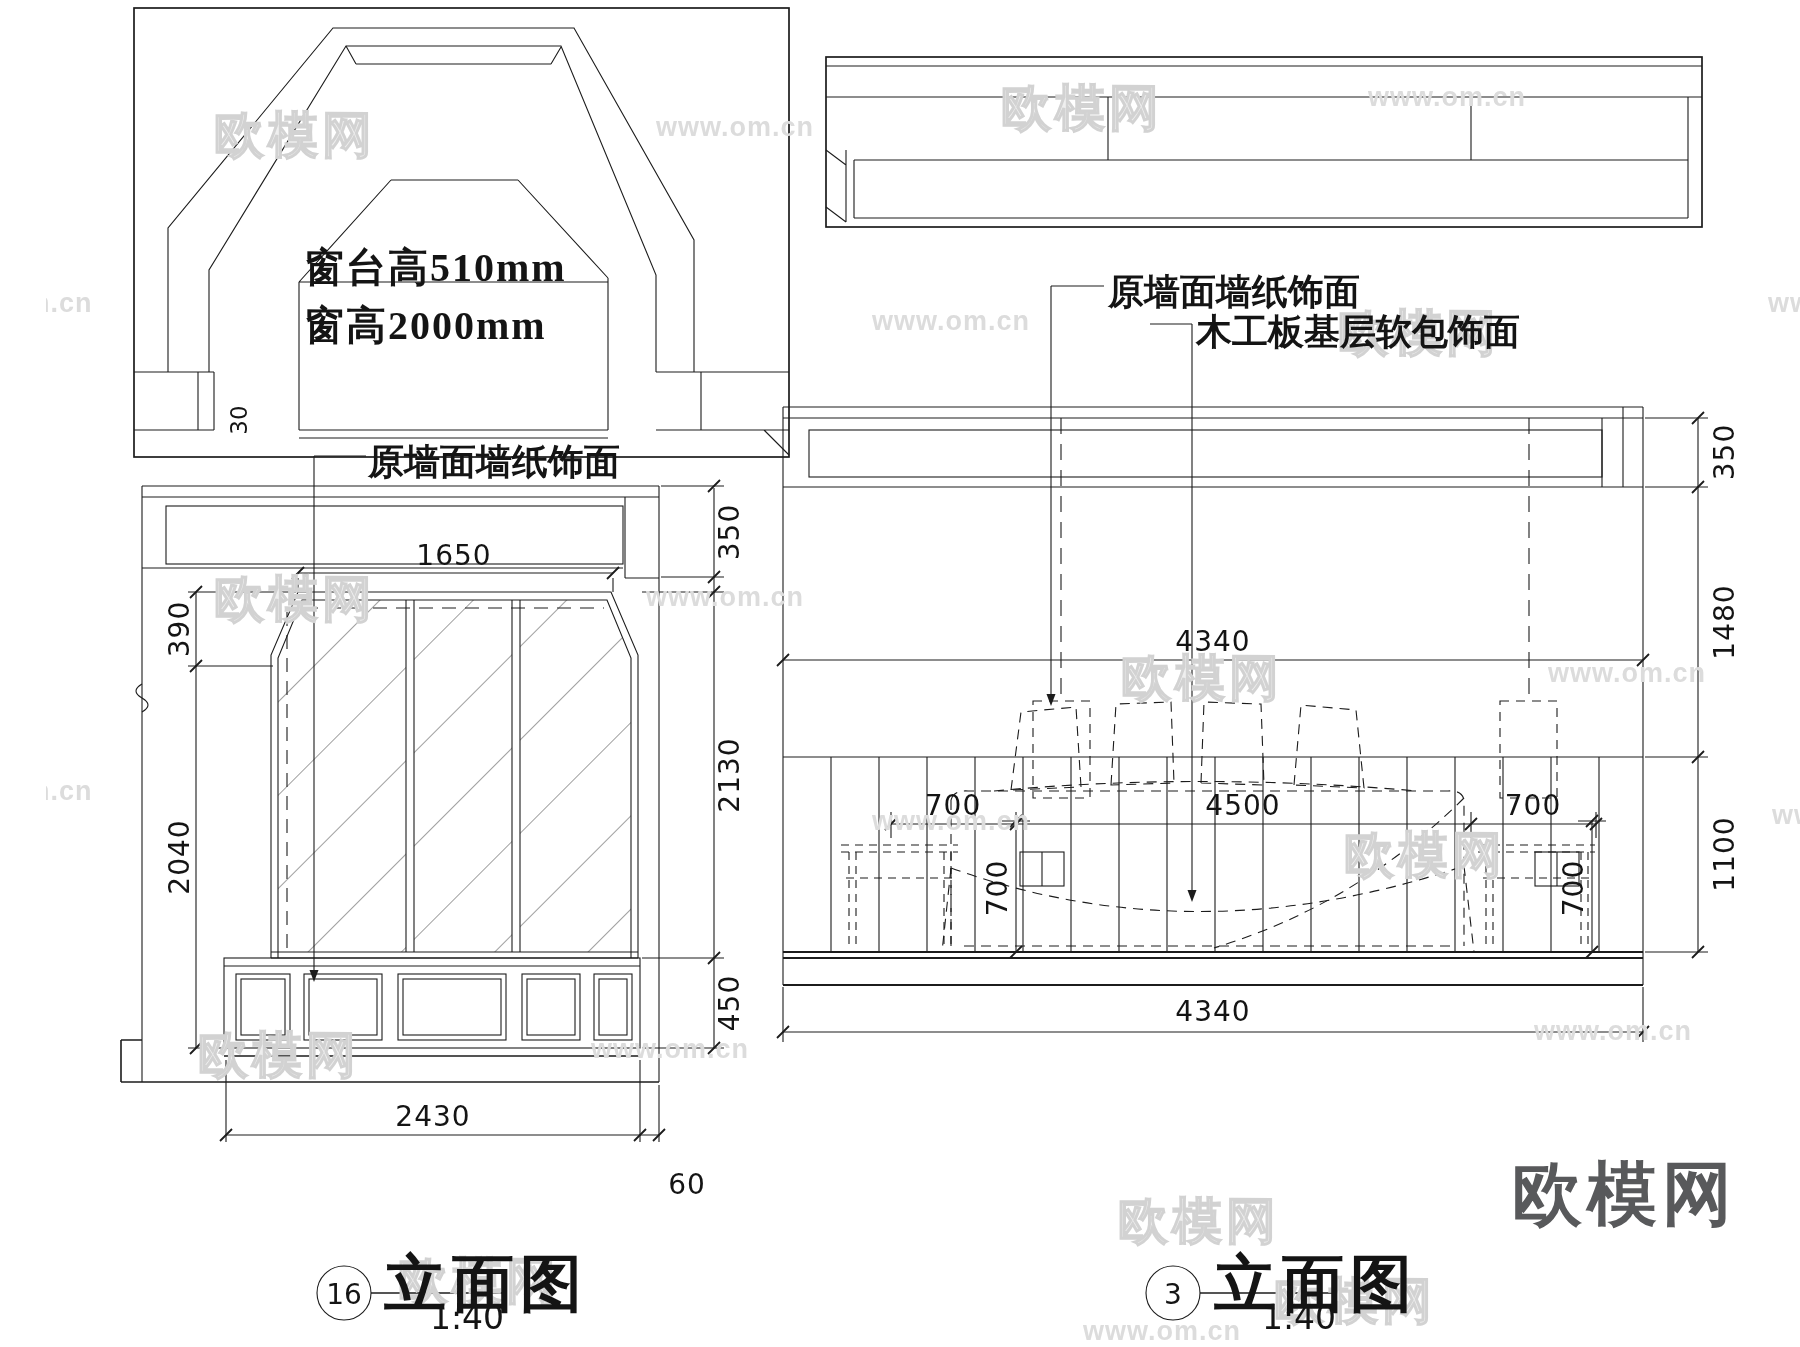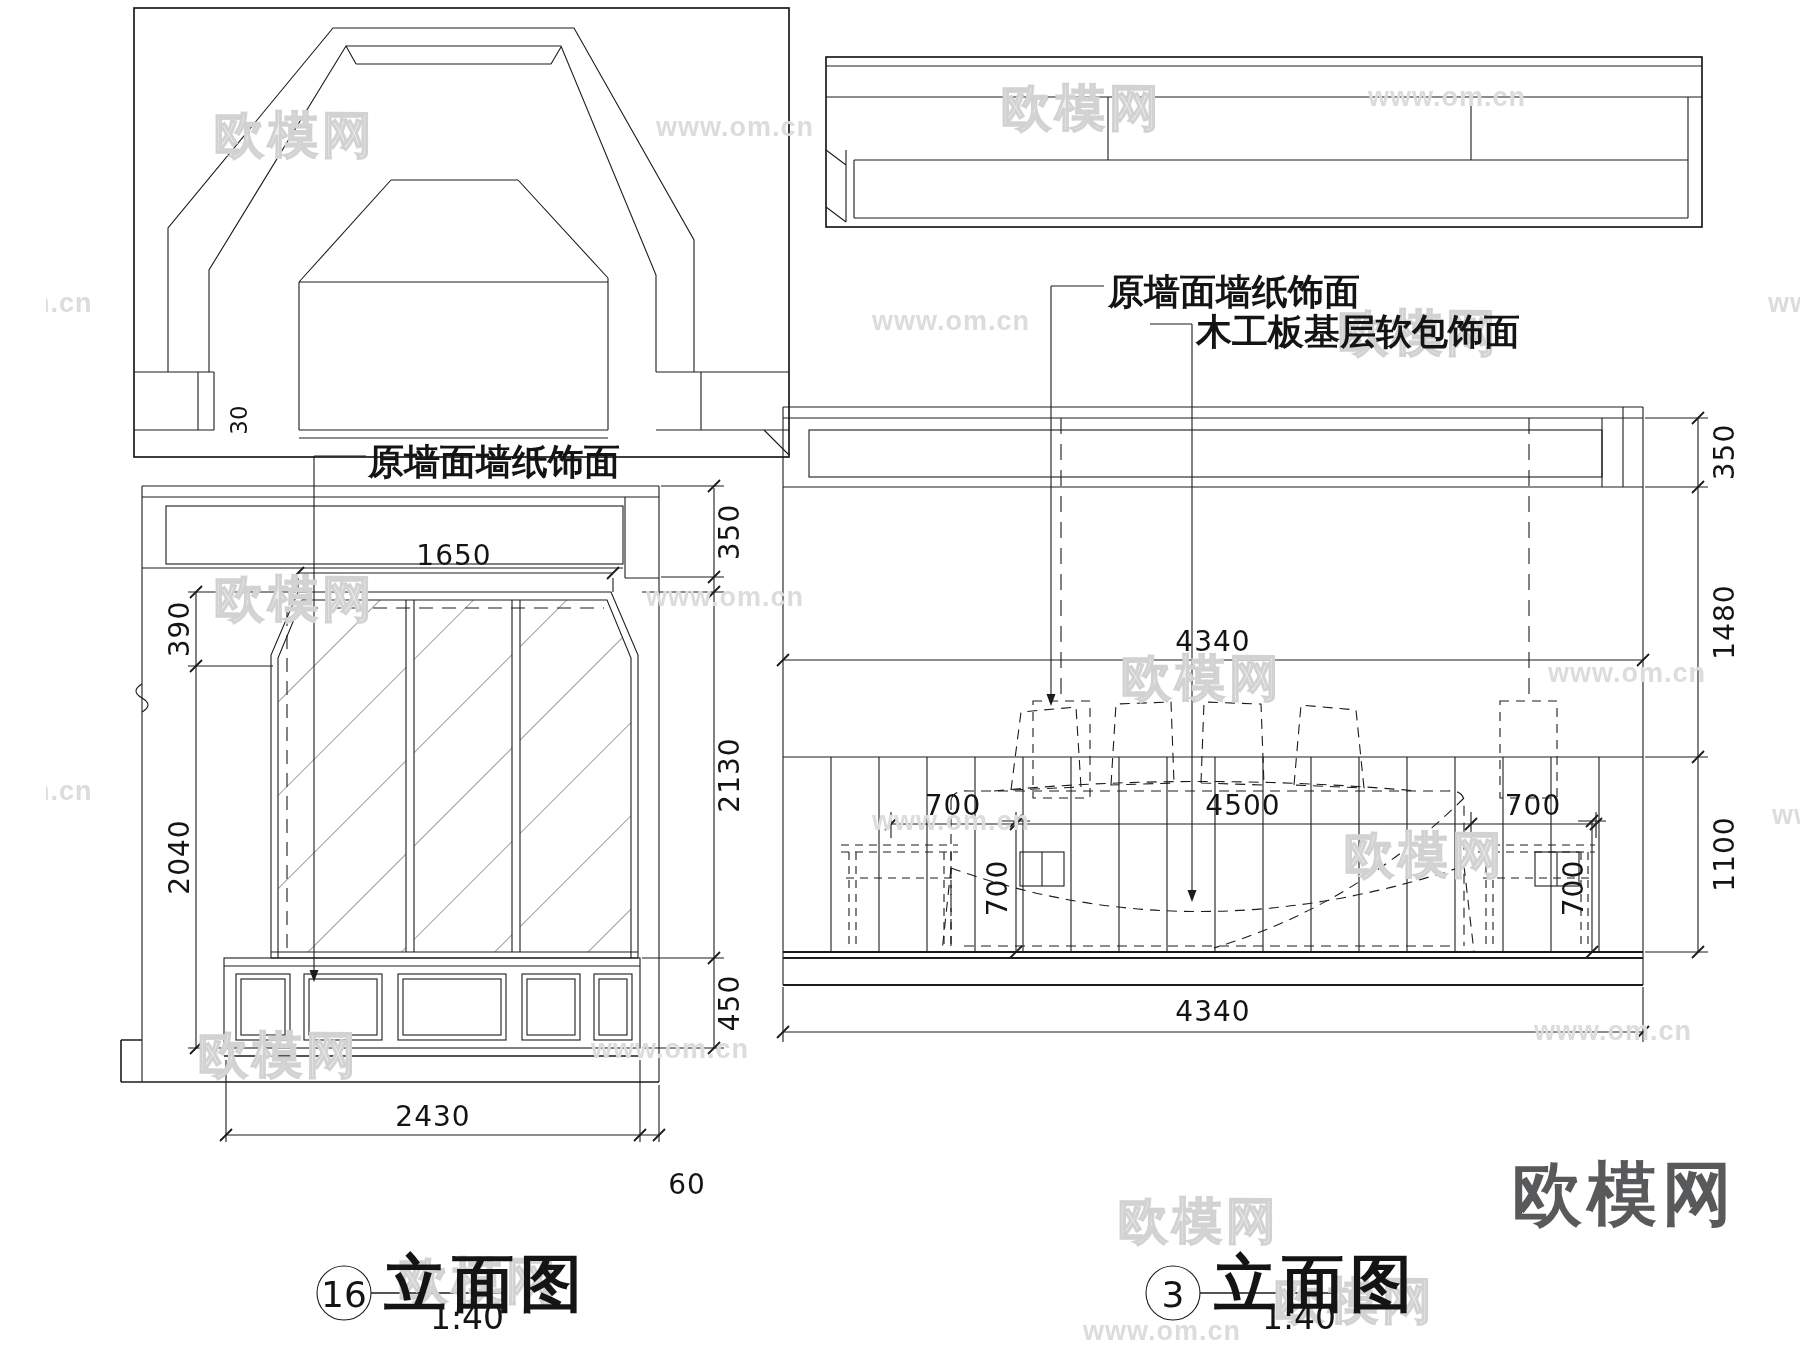--- a/index.html
+++ b/index.html
@@ -10,21 +10,21 @@
   .tl{position:absolute;white-space:nowrap;color:#141414;}
   .dim{font-family:"DejaVu Sans",sans-serif;font-size:28px;font-weight:500;letter-spacing:1px;}
   .dim.v{transform:translate(-50%,-50%) rotate(-90deg);}
   .cjk{font-family:"Liberation Serif",serif;font-weight:700;}
   .note{font-size:40px;letter-spacing:2px;}
   .lbl{font-size:36px;}
   .small-dim{font-family:"DejaVu Sans",sans-serif;font-size:23px;font-weight:500;
              transform:translate(-50%,-50%) rotate(-90deg);}
   .title-name{font-size:62px;letter-spacing:6px;}
   .title-scale{font-family:"DejaVu Sans",sans-serif;font-size:33px;font-weight:500;}
-  .title-num{font-family:"DejaVu Sans",sans-serif;font-size:36px;font-weight:500;text-align:center;}
+  .title-num{font-family:"DejaVu Sans",sans-serif;font-size:28px;font-weight:500;text-align:center;}
   .wm{position:absolute;font-weight:700;pointer-events:none;white-space:nowrap;}
   .wm-brand{font-size:50px;letter-spacing:4px;color:#efefef;-webkit-text-stroke:1.4px #d2d2d2;}
   .wm-site{font-size:27px;letter-spacing:1px;color:#dcdcdc;}
   .logo{position:absolute;font-size:70px;font-weight:700;color:#58595b;letter-spacing:5px;}
 </style>
 </head>
 <body>
 
 <div class="canvas">
 
@@ -159,20 +159,22 @@
   <div class="wm wm-brand" style="left:1298px;top:822px;">欧模网</div>
   <div class="wm wm-site" style="left:1726px;top:800px;">www.om.cn</div>
   <div class="wm wm-brand" style="left:152px;top:1022px;">欧模网</div>
   <div class="wm wm-site" style="left:545px;top:1034px;">www.om.cn</div>
   <div class="wm wm-site" style="left:1488px;top:1016px;">www.om.cn</div>
   <div class="wm wm-brand" style="left:1072px;top:1188px;">欧模网</div>
   <div class="wm wm-brand" style="left:352px;top:1248px;">欧模网</div>
   <div class="wm wm-brand" style="left:1228px;top:1268px;">欧模网</div>
   <div class="wm wm-site" style="left:1037px;top:1316px;">www.om.cn</div>
 
+  <div class="tl cjk note" style="left:258px;top:240px;">窗台高510mm</div>
+  <div class="tl cjk note" style="left:258px;top:298px;">窗高2000mm</div>
   <div class="txt small-dim" style="left:193px;top:420px;">30</div>
 
   <div class="tl cjk lbl" style="left:322px;top:438px;">原墙面墙纸饰面</div>
   <div class="tl cjk lbl" style="left:1062px;top:268px;">原墙面墙纸饰面</div>
   <div class="tl cjk lbl" style="left:1150px;top:308px;">木工板基层软包饰面</div>
 
   <div class="txt dim" style="left:408px;top:555px;">1650</div>
   <div class="txt dim v" style="left:683px;top:532px;">350</div>
   <div class="txt dim v" style="left:683px;top:775px;">2130</div>
   <div class="txt dim v" style="left:683px;top:1003px;">450</div>

